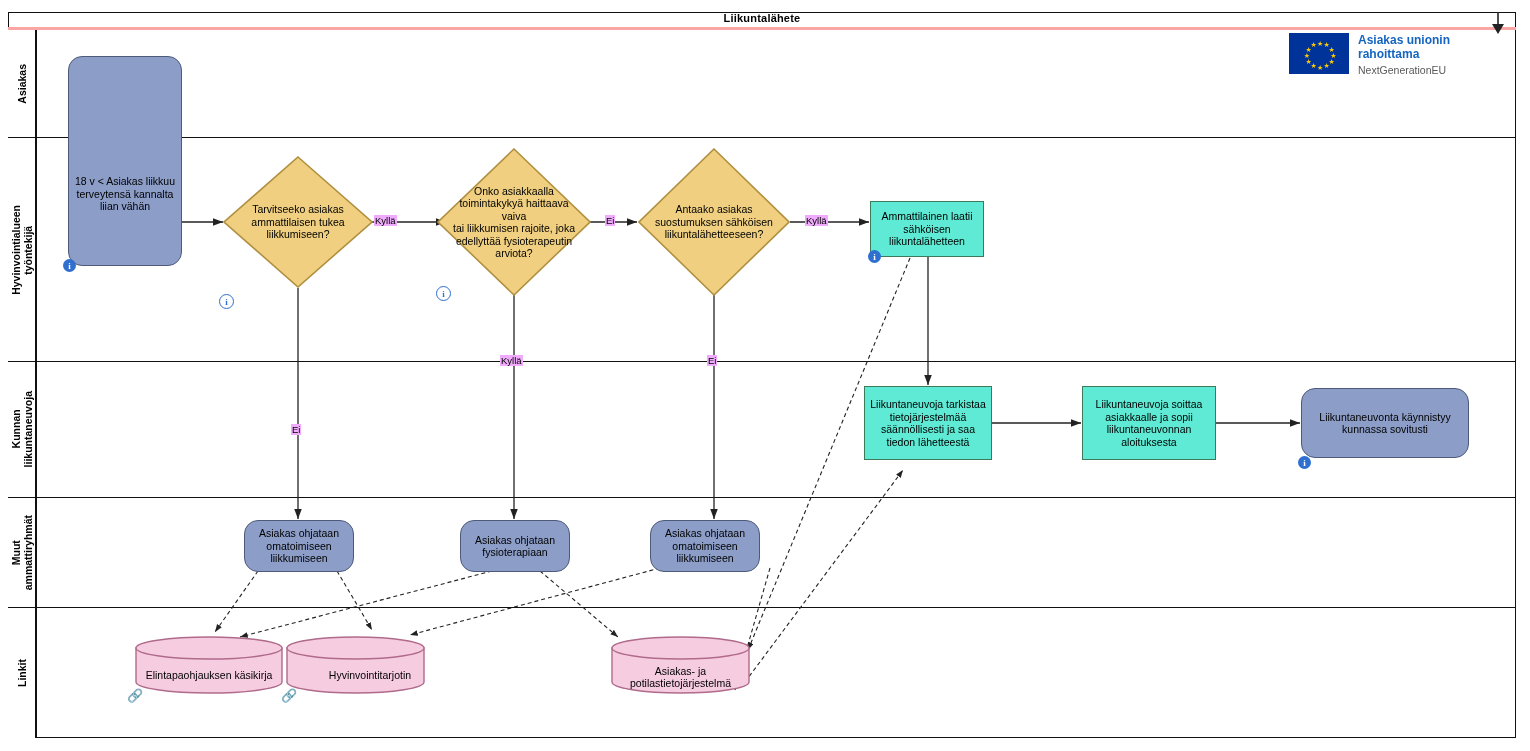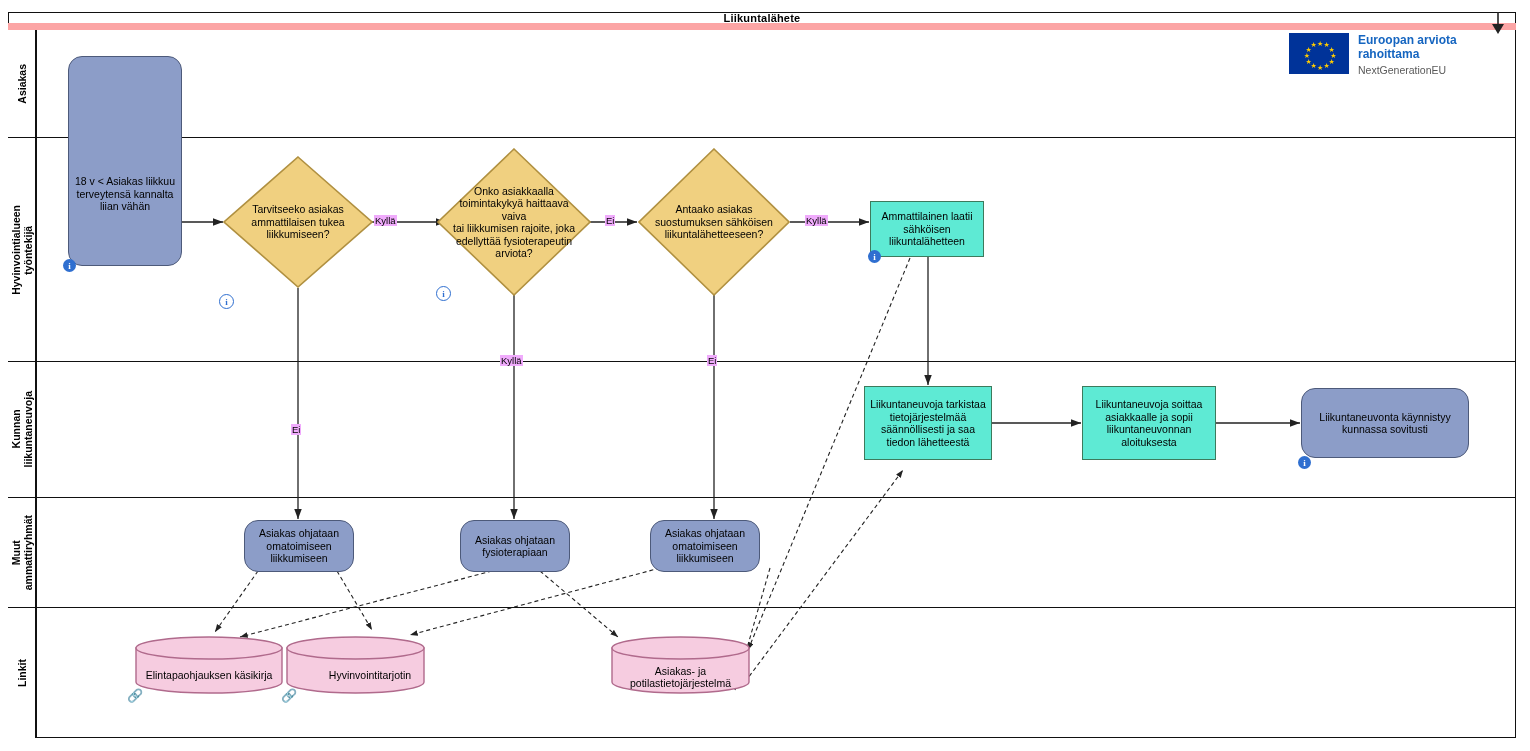--- a/index.html
+++ b/index.html
@@ -22,22 +22,22 @@
     width: 1508px; height: 726px;
     border: 1px solid #111111;
     box-sizing: border-box;
     background: #ffffff;
   }
   .pool-title {
     position: absolute;
     left: 8px; top: 12px;
     width: 1508px; height: 18px;
     box-sizing: border-box;
-    border-bottom: 7px solid #fca5a5;
-    display: flex; align-items: center; justify-content: center;
+    border-bottom: 3px solid #fca5a5;
+    display: flex; align-items: flex-start; justify-content: center;
     font-size: 11px; font-weight: bold; color: #000;
     letter-spacing: .2px;
   }
   .lane {
     position: absolute;
     left: 8px;
     width: 1508px;
     box-sizing: border-box;
     border-bottom: 1px solid #111111;
   }
@@ -234,21 +234,21 @@
       <span class="eu-star" style="left:39.5px;top:25px;">★</span>
       <span class="eu-star" style="left:34.5px;top:29.3px;">★</span>
       <span class="eu-star" style="left:28px;top:31.2px;">★</span>
       <span class="eu-star" style="left:21.5px;top:29.3px;">★</span>
       <span class="eu-star" style="left:16.5px;top:25px;">★</span>
       <span class="eu-star" style="left:14.7px;top:18.8px;">★</span>
       <span class="eu-star" style="left:16.5px;top:12.6px;">★</span>
       <span class="eu-star" style="left:21.5px;top:8.3px;">★</span>
     </div>
     <div>
-      <div class="eu-text-main">Euroopan arviota
+      <div class="eu-text-main">Asiakas unionin
 rahoittama</div>
       <div class="eu-text-sub">NextGenerationEU</div>
     </div>
   </div>
 
   <svg class="wires">
     <defs>
       <marker id="arrow" markerWidth="9" markerHeight="9" refX="8" refY="3" orient="auto" markerUnits="strokeWidth">
         <path d="M0,0 L0,6 L8,3 z" fill="#222"></path>
       </marker>

